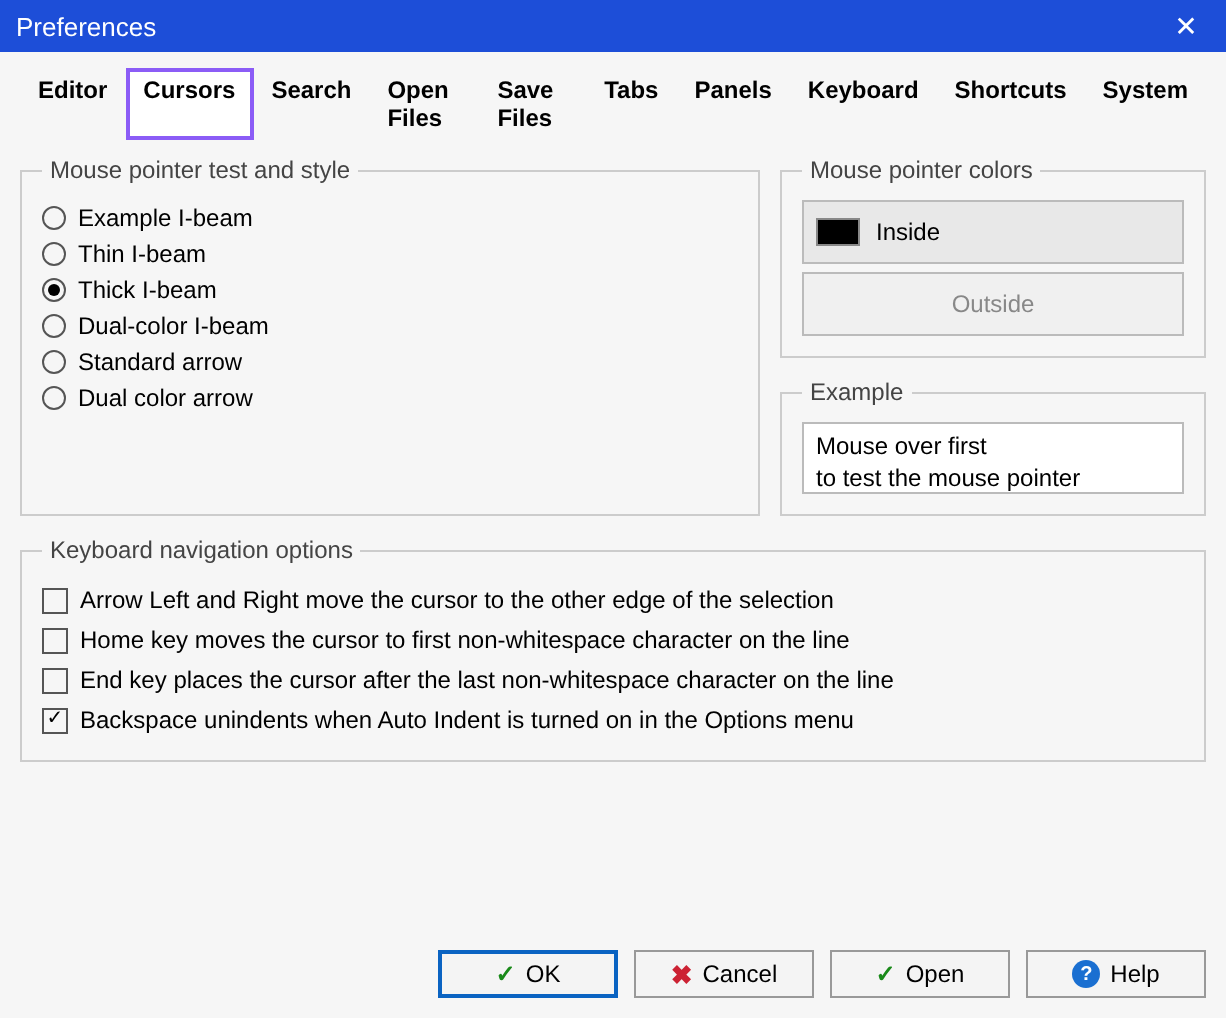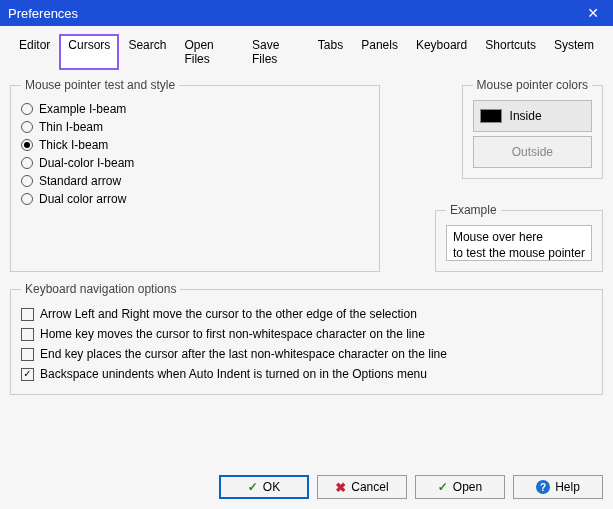--- a/index.html
+++ b/index.html
@@ -41,20 +41,21 @@
   .tabstrip {
     display: flex;
     gap: 0;
     margin-top: 2px;
   }
   .tab {
     padding: 3px 8px;
     border: 1px solid transparent;
     cursor: default;
     background: transparent;
+    font-weight: bold;
   }
   .tab.active {
     border: 2px solid #8b5cf6;
     background: #fff;
     padding: 2px 7px;
   }
   .panels {
     display: flex;
     gap: 10px;
     margin-top: 8px;
@@ -69,22 +70,21 @@
     color: #444;
     font-size: 12px;
   }
   .left-group {
     flex: 0 0 370px;
   }
   .right-col {
     flex: 1;
     display: flex;
     flex-direction: column;
-    gap: 24px;
-    align-items: flex-end;
+    gap: 10px;
   }
   .radio-row {
     display: flex;
     align-items: center;
     gap: 6px;
     padding: 2px 0;
   }
   .radio {
     width: 12px; height: 12px;
     border: 1px solid #555;
@@ -256,21 +256,21 @@
           </div>
           <div class="color-item center">
             <span>Outside</span>
           </div>
         </div>
       </fieldset>
 
       <fieldset>
         <legend>Example</legend>
         <div class="example-box">
-          <div>Mouse over here</div>
+          <div>Mouse over first</div>
           <div>to test the mouse pointer</div>
         </div>
       </fieldset>
     </div>
   </div>
 
   <fieldset class="kb-group">
     <legend>Keyboard navigation options</legend>
     <div class="check-row">
       <span class="checkbox"></span>

